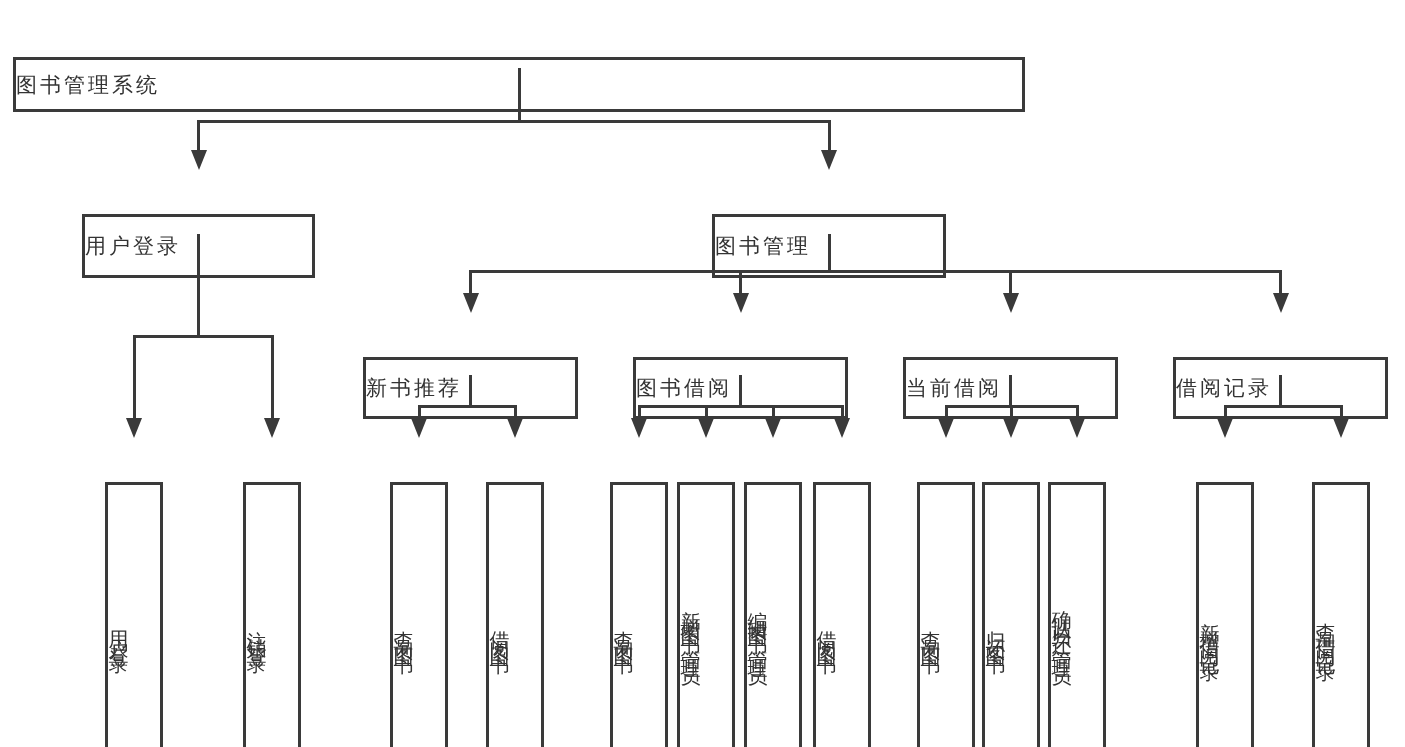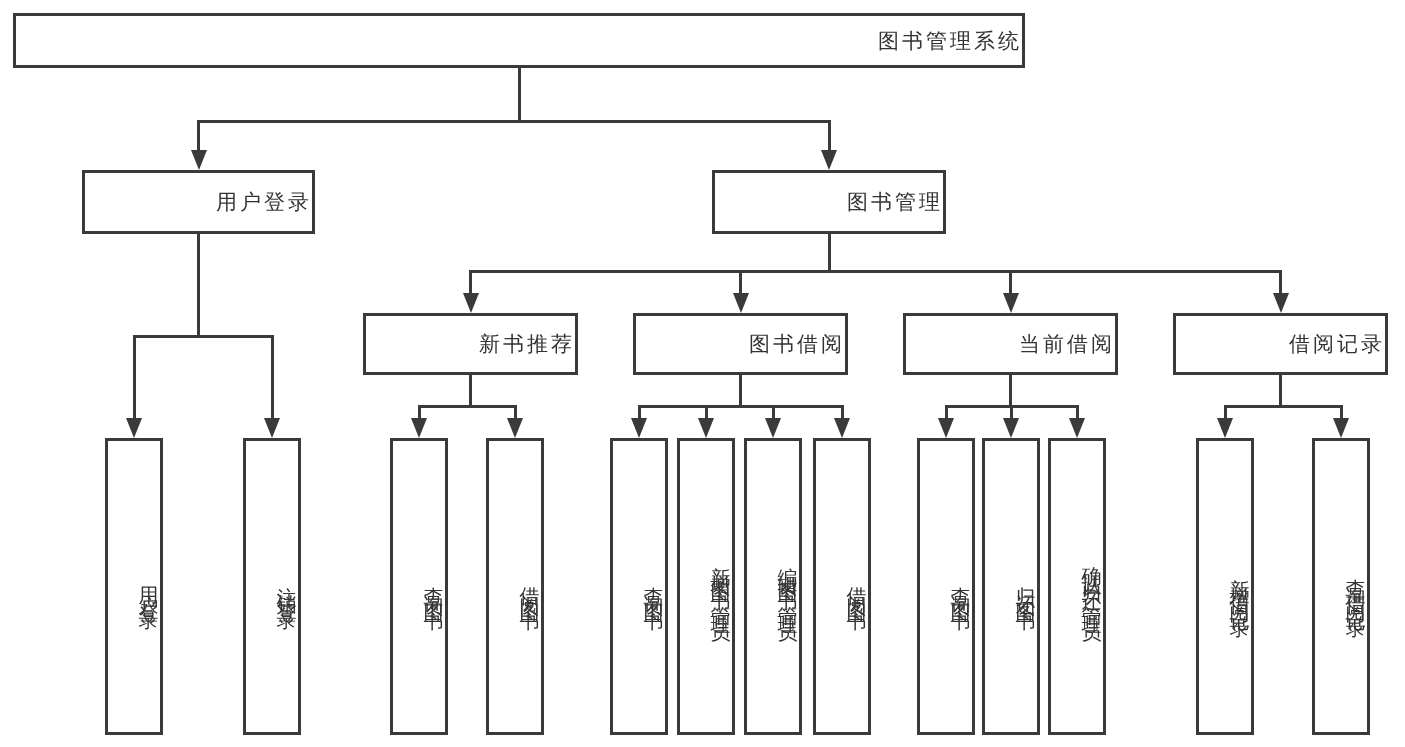--- a/index.html
+++ b/index.html
@@ -2,21 +2,21 @@
 <html><head>
 <meta charset="utf-8">
 <style>
   html,body{margin:0;padding:0;background:#ffffff;}
   .canvas{
     position:relative;width:1405px;height:747px;background:#ffffff;
     font-family:"Liberation Sans", sans-serif;overflow:hidden;
   }
   .node{
     position:absolute;box-sizing:border-box;border:3px solid #3a3a3a;background:#ffffff;
-    display:flex;align-items:center;justify-content:flex-end;color:#333333;
+    display:flex;align-items:center;justify-content:flex-start;color:#333333;margin-top:44px;
   }
   .node.h span{font-size:21px;letter-spacing:3px;white-space:nowrap;}
   .node.root span{font-size:21px;letter-spacing:3px;}
   .node.leaf span{
     writing-mode:vertical-rl;text-orientation:mixed;
     font-size:20px;letter-spacing:8px;line-height:1.1;
   }
   .line{position:absolute;background:#3a3a3a;}
   .arrow{
     position:absolute;width:0;height:0;

